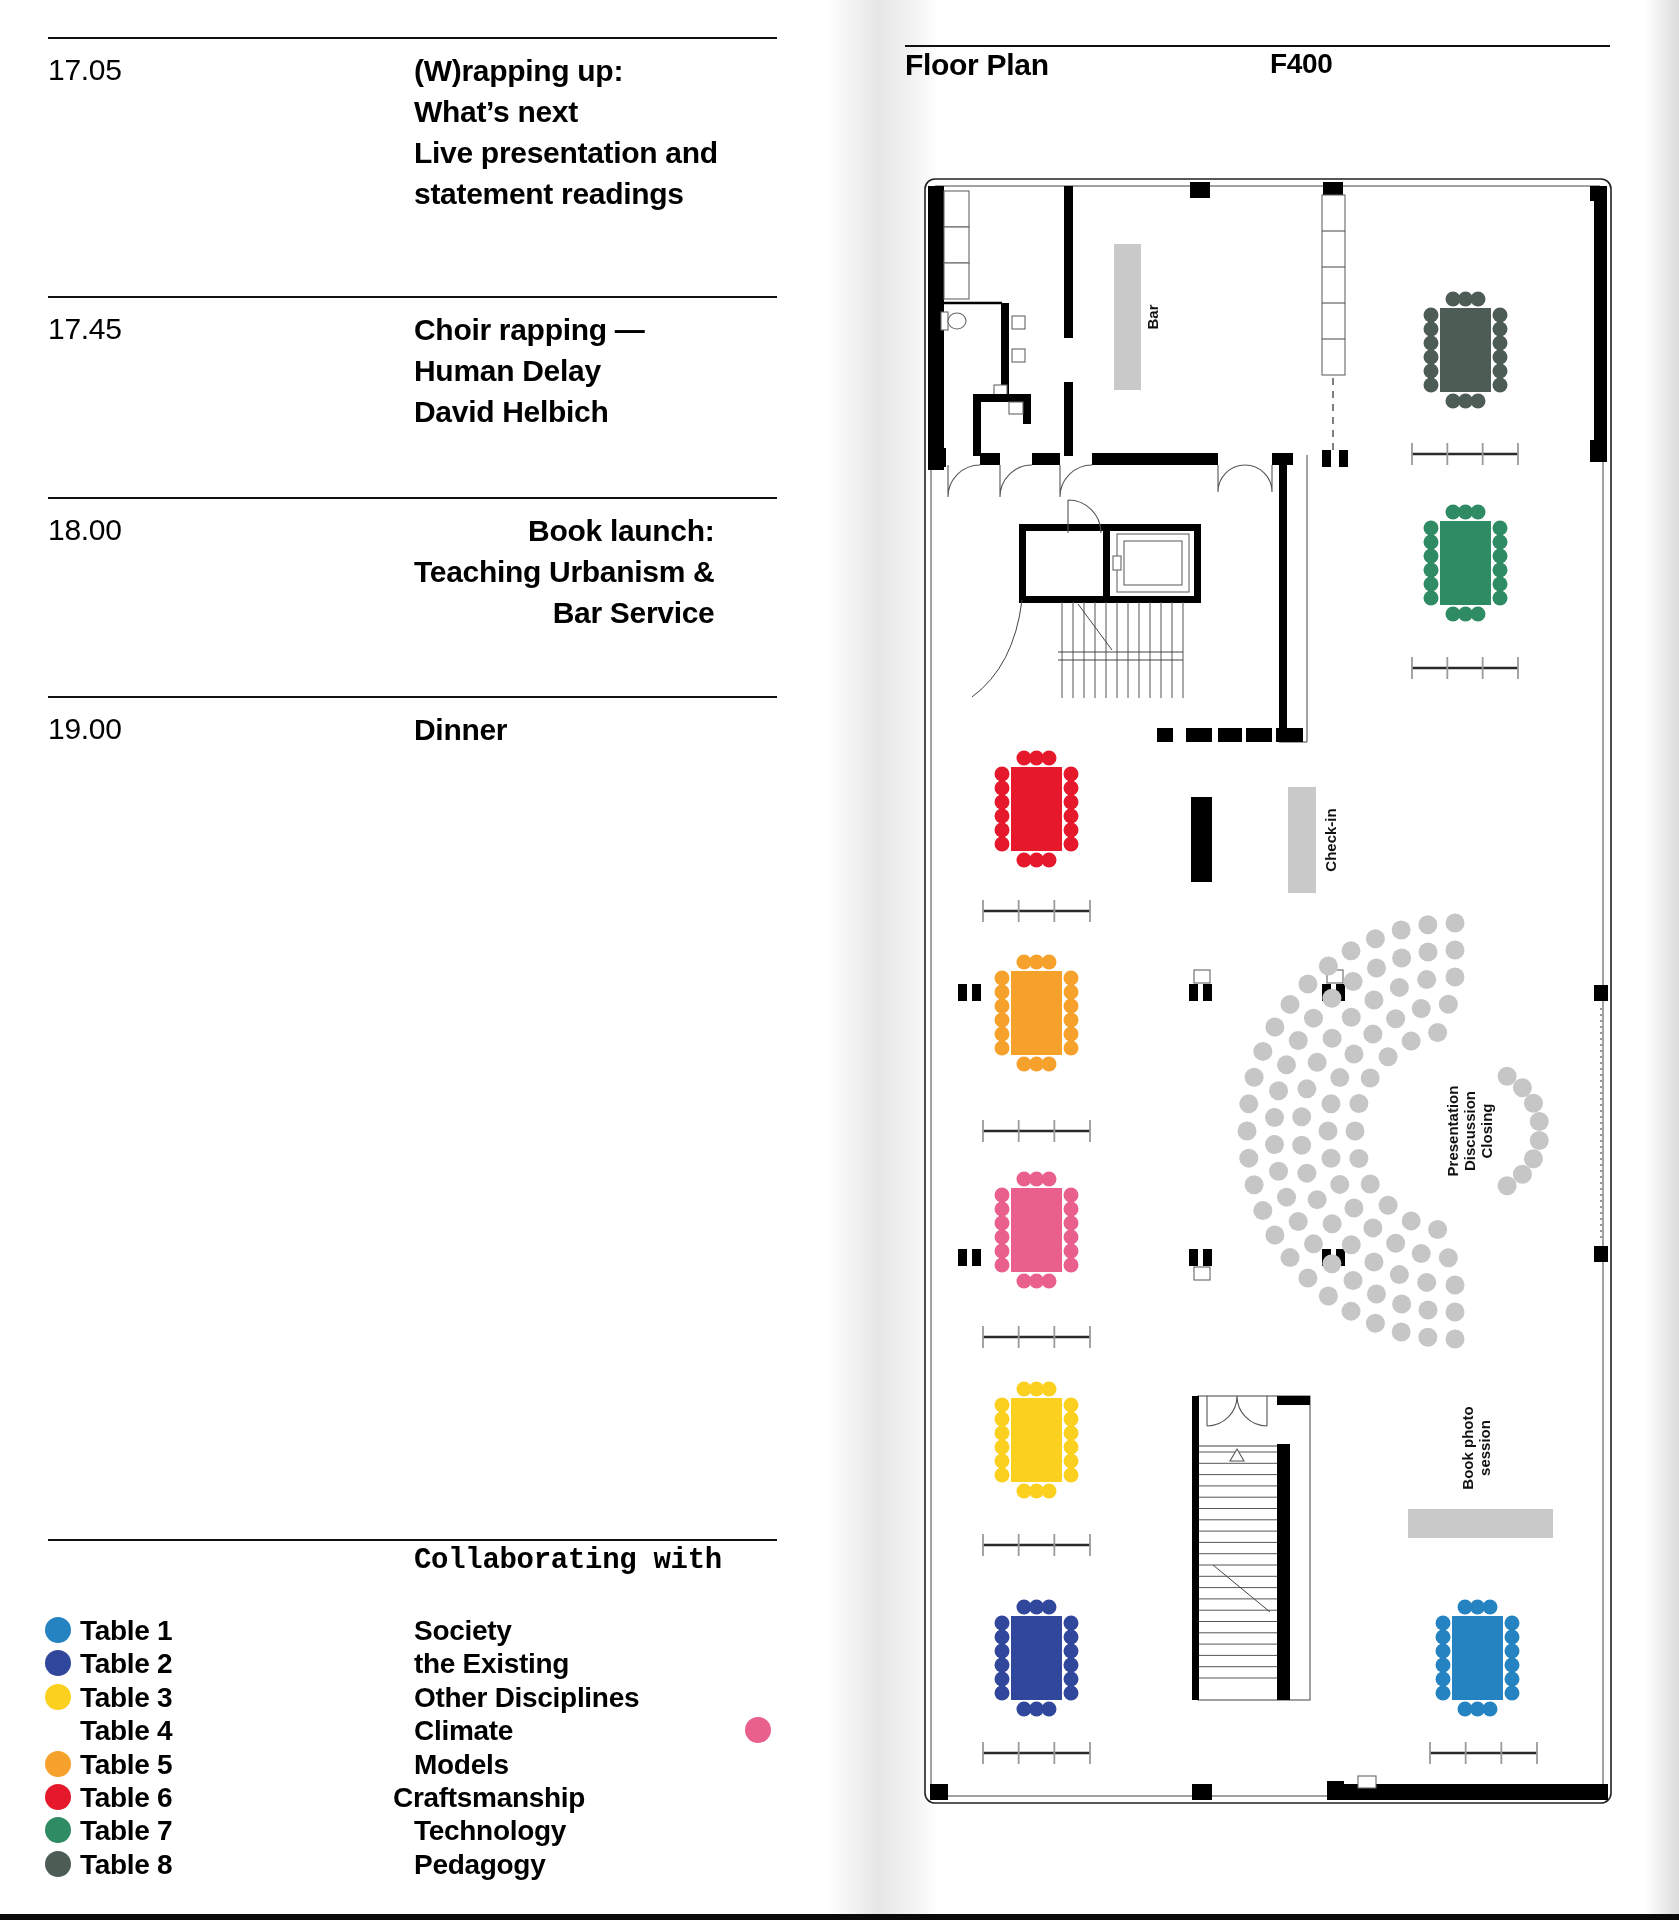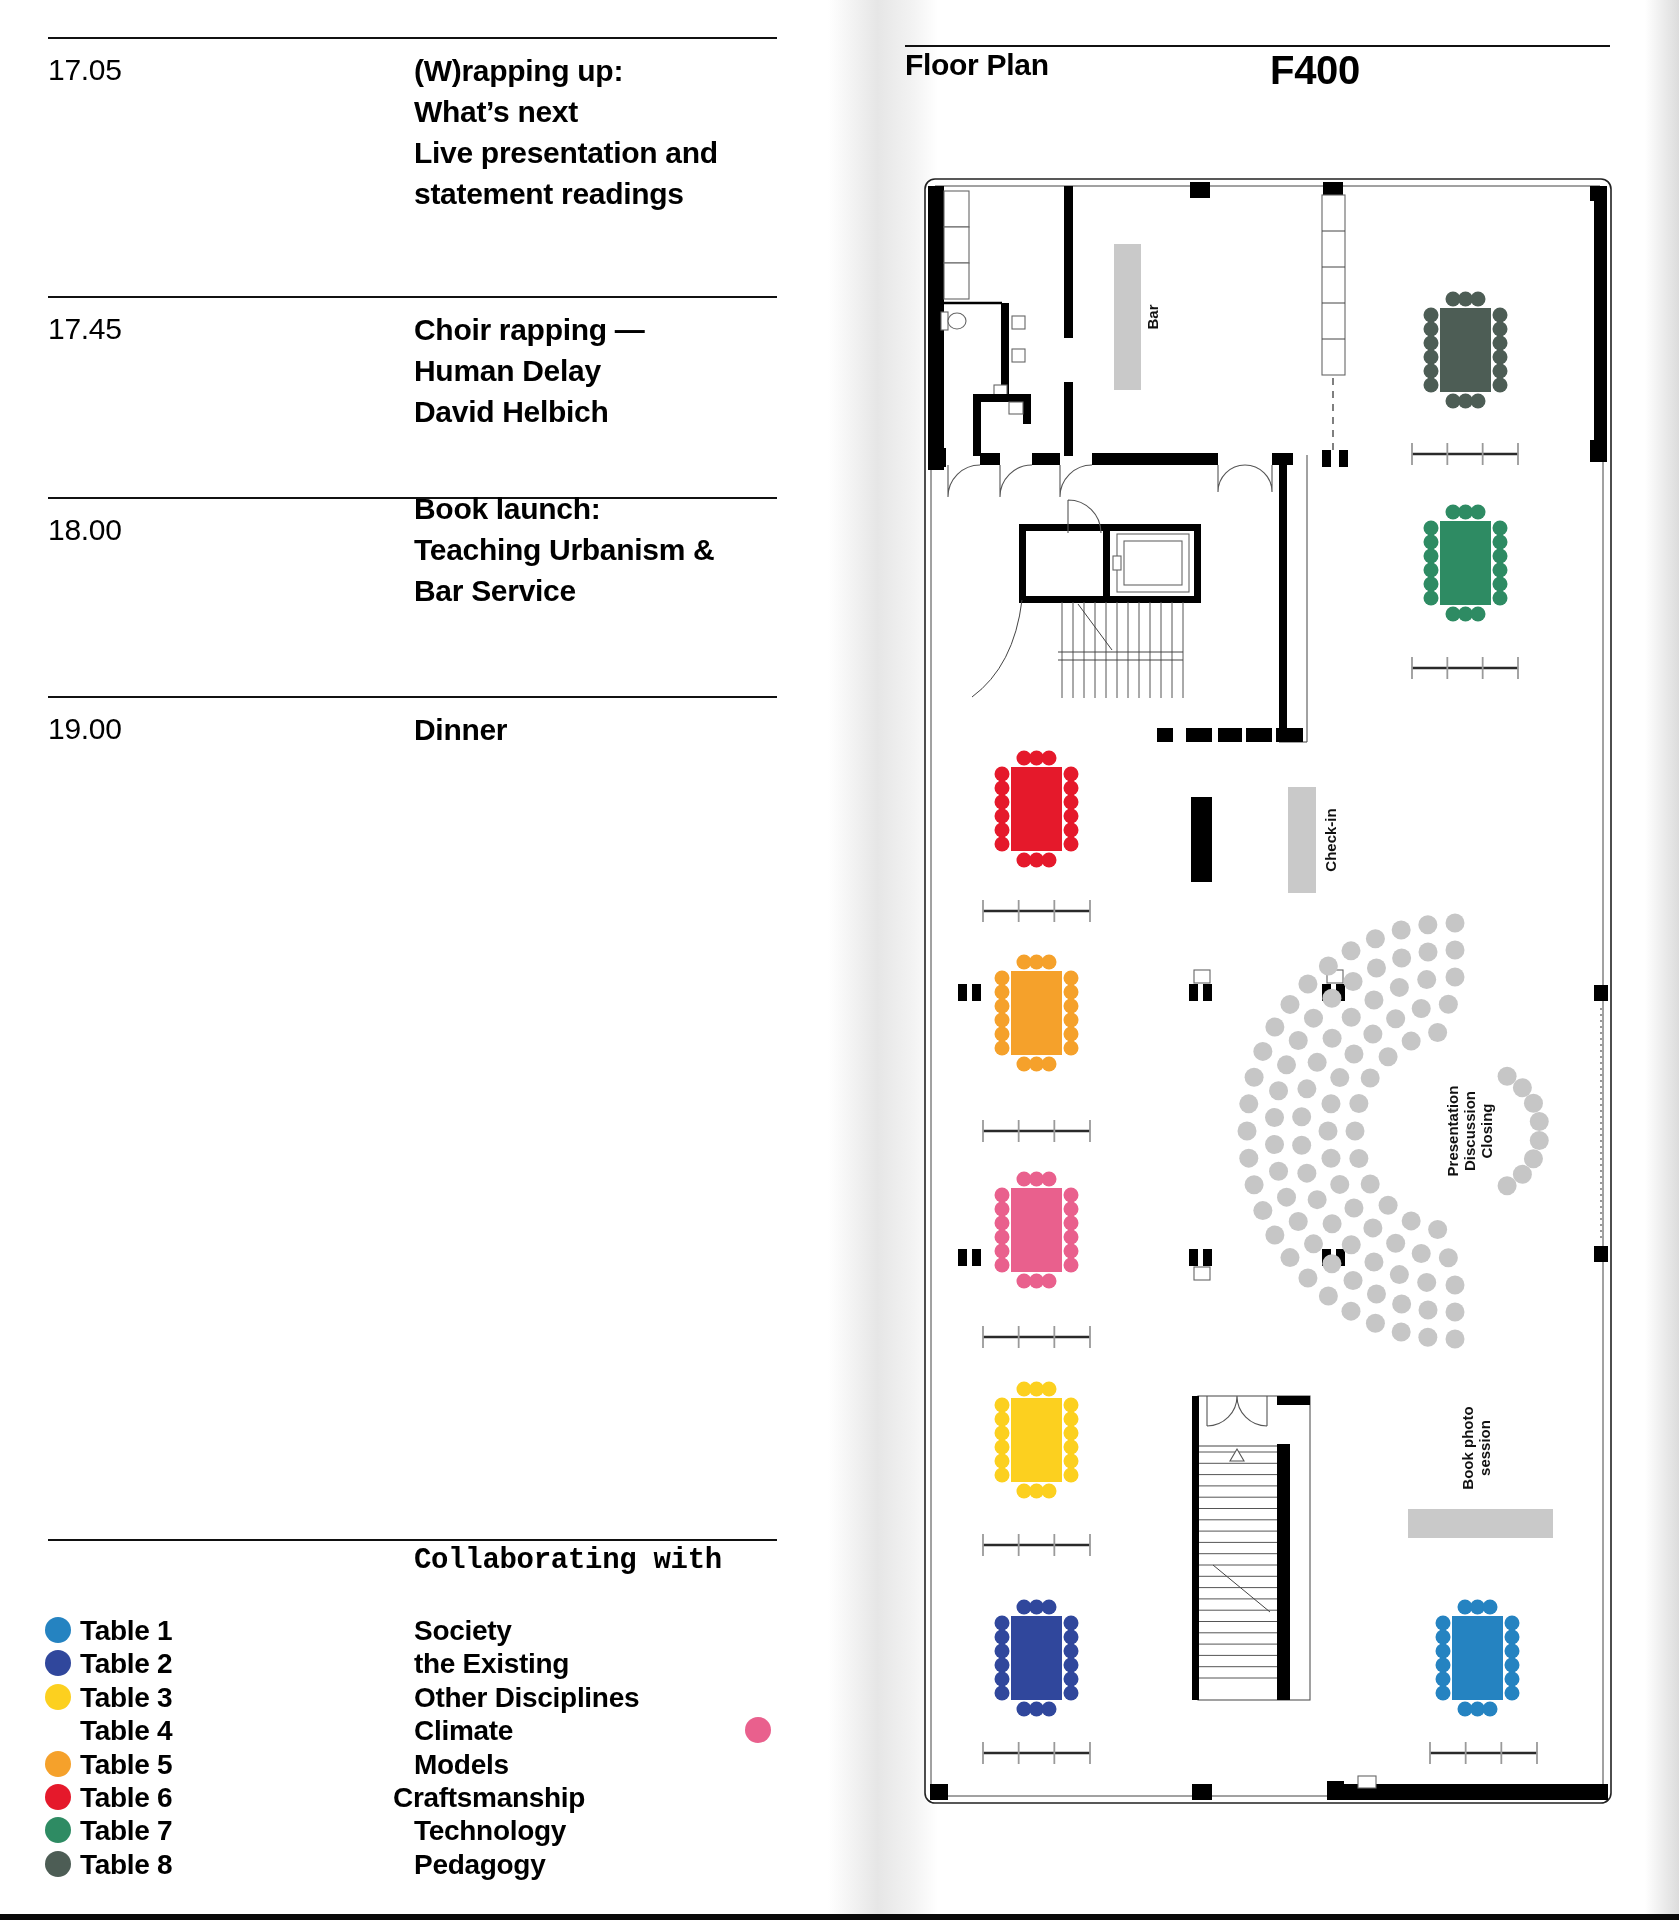--- a/index.html
+++ b/index.html
@@ -18,21 +18,21 @@
   .sched-desc{position:absolute;left:414px;font-size:30px;font-weight:bold;color:#000;
     line-height:41px;letter-spacing:-.3px;white-space:nowrap;}
   #collab-title{position:absolute;left:414px;top:1544px;font-size:29px;font-weight:bold;letter-spacing:-.3px;font-family:Liberation Mono, monospace;}
   .leg-row{position:absolute;height:33px;}
   .leg-dot{position:absolute;width:26px;height:26px;border-radius:50%;}
   .leg-label{position:absolute;left:80px;top:-2px;font-size:28px;font-weight:bold;letter-spacing:-.3px;}
   .leg-topic{position:absolute;left:414px;top:-2px;font-size:28px;font-weight:bold;letter-spacing:-.3px;white-space:nowrap;}
   
   #plan-rule{position:absolute;left:905px;top:45px;width:705px;border-top:2.2px solid #111;}
   #plan-title{position:absolute;left:905px;top:48px;font-size:30px;font-weight:bold;letter-spacing:-.3px;}
-  #plan-code{position:absolute;left:1270px;top:48px;font-size:40px;font-weight:bold;letter-spacing:-.3px;}
+  #plan-code{position:absolute;left:1270px;top:48px;font-size:28px;font-weight:bold;letter-spacing:-.3px;}
   svg text{font-family:"Liberation Sans",sans-serif;font-weight:bold;font-size:15px;fill:#111;}
   .thin{stroke:#444;stroke-width:1;fill:none;}
   .wall{fill:#000;stroke:none;}
   .door{stroke:#555;stroke-width:1.1;fill:none;}
   .fix{fill:#fff;stroke:#666;stroke-width:1.1;}
 </style>
 </head>
 <body>
 
 <div class="abs" id="gutter"></div>
@@ -50,21 +50,21 @@
     </div>
     <div class="rule" style="top: 296px;"></div>
     <div class="sched-time" style="top: 312px;">17.45</div>
     <div class="sched-desc" style="top: 309px;">
       <div>Choir rapping —</div>
       <div>Human Delay</div>
       <div>David Helbich</div>
     </div>
     <div class="rule" style="top: 497px;"></div>
     <div class="sched-time" style="top: 513px;">18.00</div>
-    <div class="sched-desc" style="top: 488px;">
+    <div class="sched-desc" style="top: 510px; text-align: right;">
       <div>Book launch:</div>
       <div>Teaching Urbanism &amp;</div>
       <div>Bar Service</div>
     </div>
     <div class="rule" style="top: 696px;"></div>
     <div class="sched-time" style="top: 712px;">19.00</div>
     <div class="sched-desc" style="top: 709px;">
       <div>Dinner</div>
     </div>
   </div>

